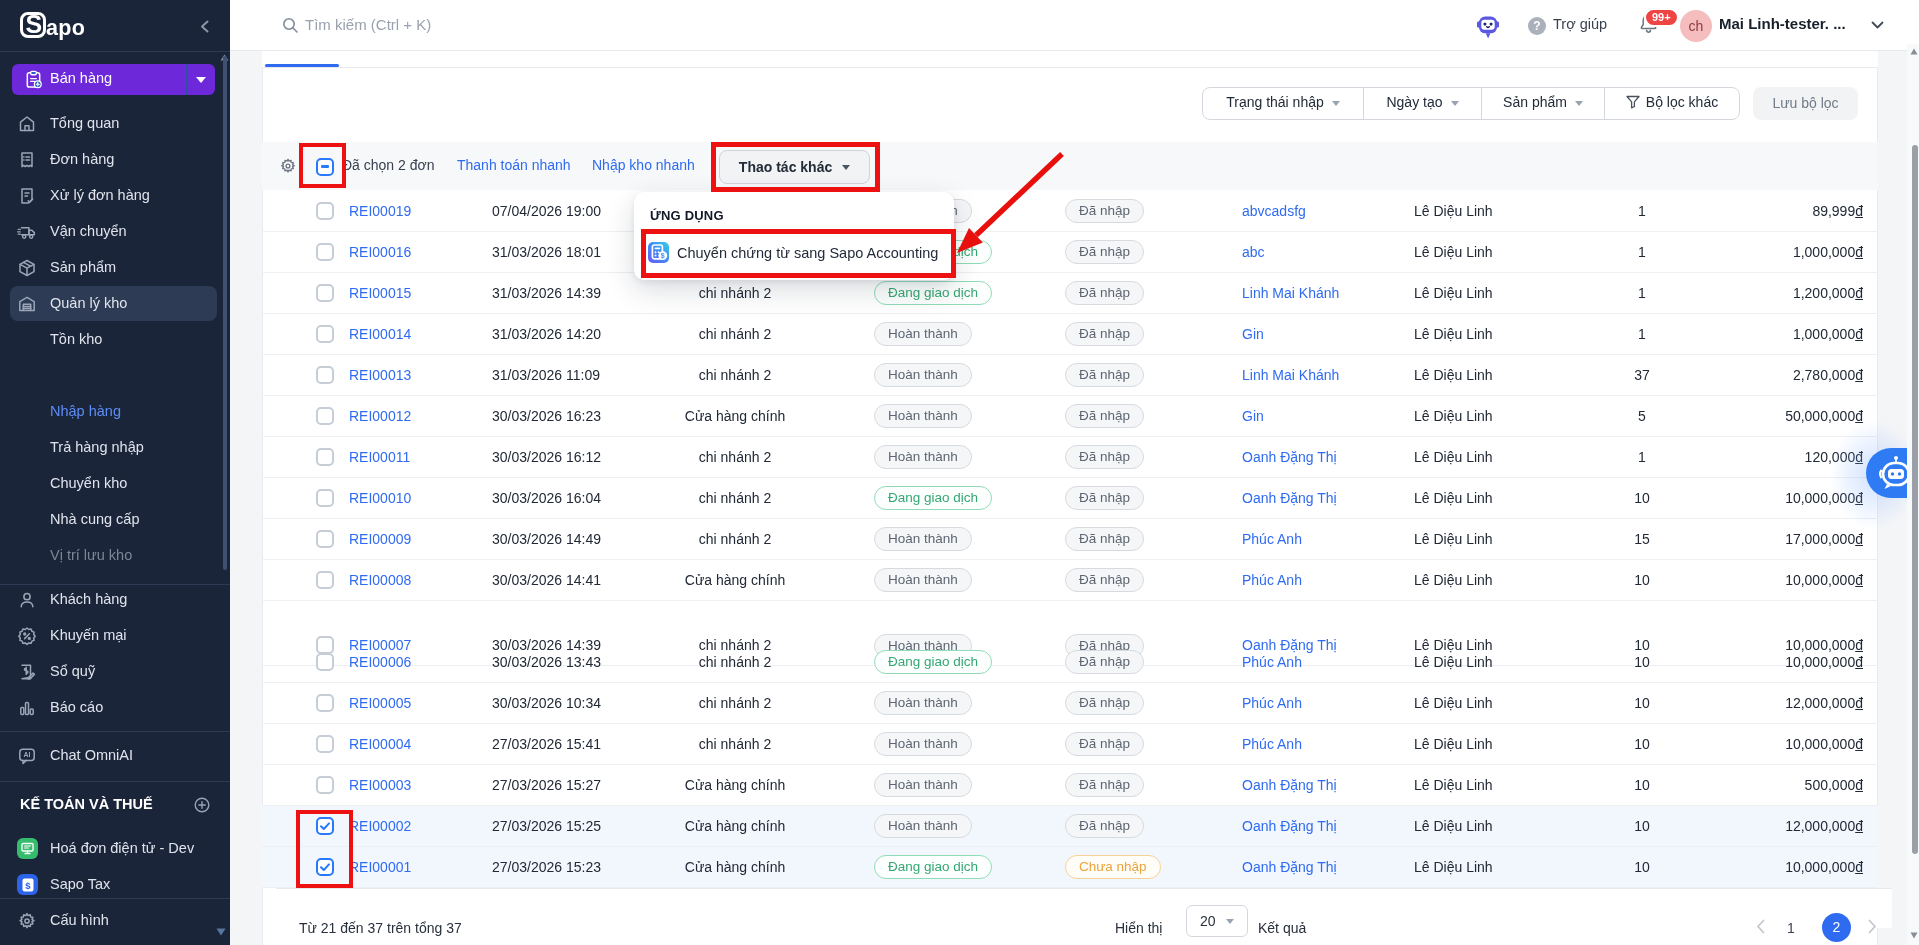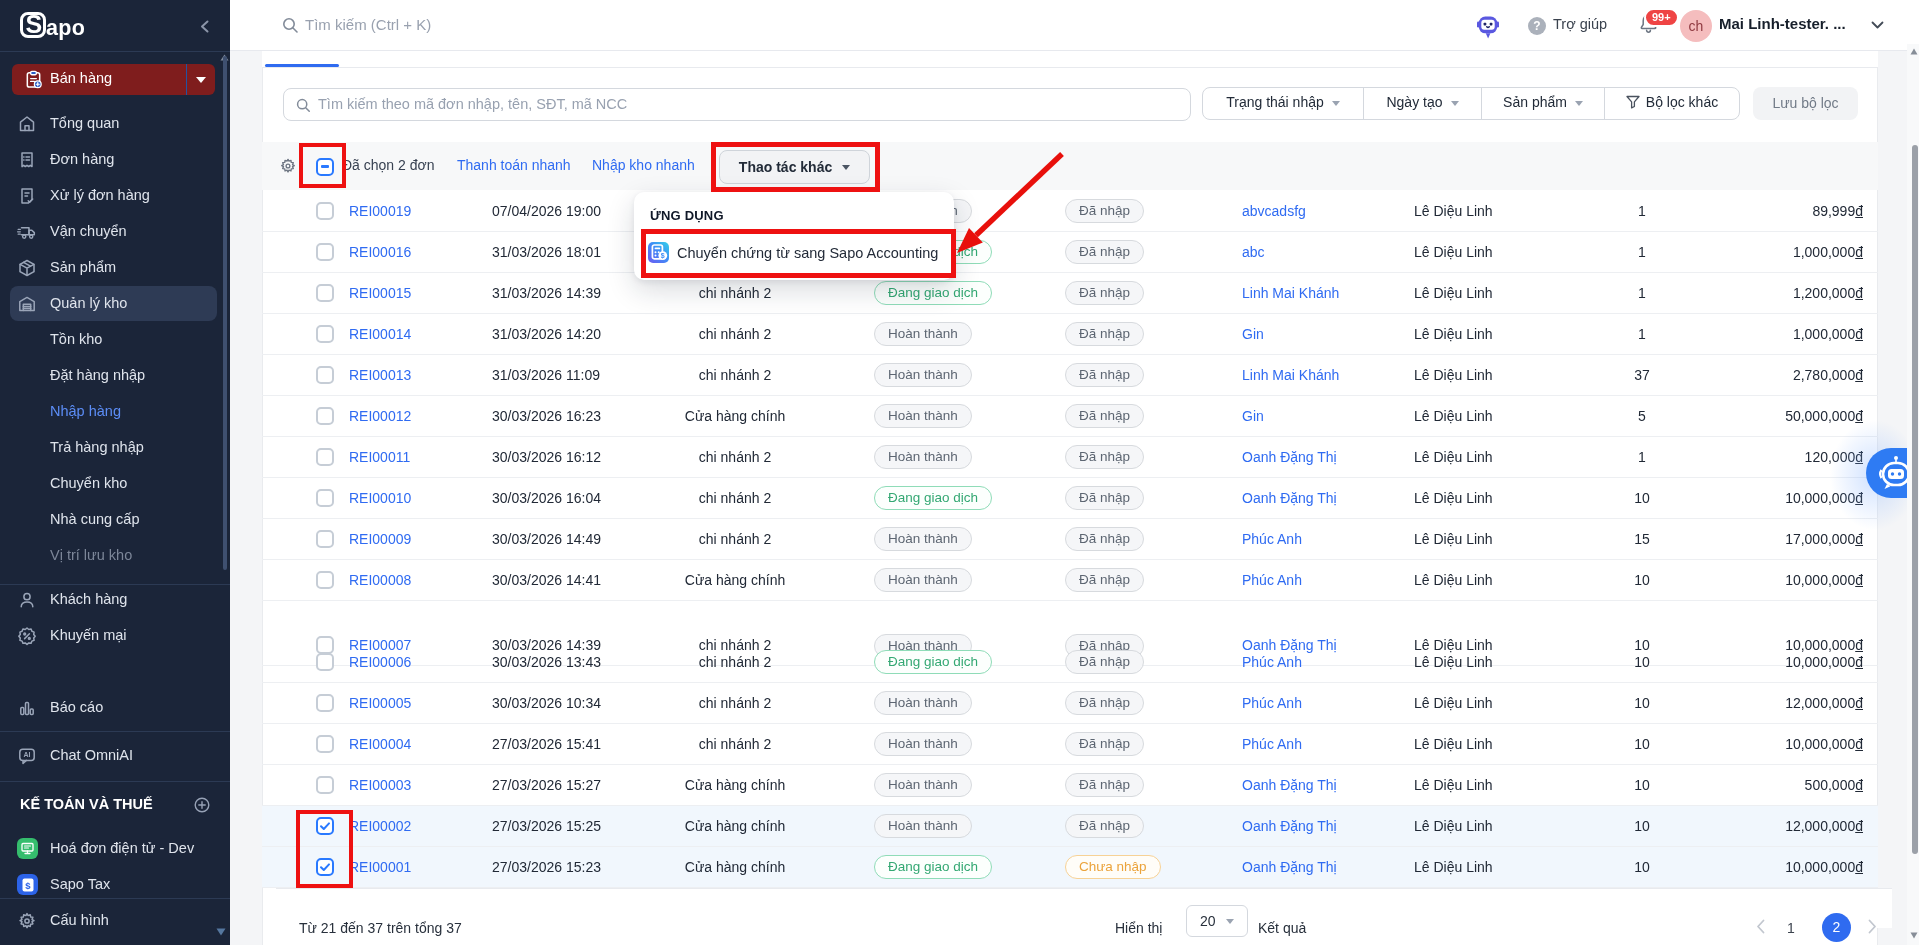--- a/index.html
+++ b/index.html
@@ -62,21 +62,21 @@
 .foot .selbox{position:absolute;left:910px;top:16px;width:62px;height:32px;border:1px solid #d4d8de;border-radius:6px;background:#fff;font-size:14px;color:#28303c;text-align:left;line-height:30px;padding-left:13px}
 .foot .kq{position:absolute;left:982px;top:31px;color:#28303c}
 .foot .pgn{position:absolute;top:24px;color:#3c434e}
 .foot .pc{position:absolute;left:1546px;top:24px;width:29px;height:29px;border-radius:50%;background:#2f6bf0;color:#fff;text-align:center;line-height:29px;font-size:14px}
 
 .sidebar{position:absolute;left:0;top:0;width:230px;height:945px;background:#1b2539;overflow:hidden}
 .sb-item{position:absolute;left:0;width:200px;height:36px;color:#dfe4ec;font-size:14.5px}
 .sb-item .lbl{position:absolute;left:50px;top:9px;white-space:nowrap}
 .sb-item .ic{position:absolute;left:17px;top:8px;width:20px;height:20px}
 .sb-div{position:absolute;left:0;width:230px;height:1px;background:#2c3a54}
-.banhang{position:absolute;left:12px;top:64px;width:203px;height:31px;background:#7f1d1d;border-radius:6px;color:#fff}
+.banhang{position:absolute;left:12px;top:64px;width:203px;height:31px;background:#6d28d9;border-radius:6px;color:#fff}
 .banhang .sep{position:absolute;left:174px;top:0;width:1px;height:31px;background:#24539f}
 .banhang .lbl{position:absolute;left:38px;top:6px;font-size:14.5px;font-weight:500}
 .banhang .car{position:absolute;left:184px;top:13px;width:0;height:0;border-left:5px solid transparent;border-right:5px solid transparent;border-top:6px solid #fff}
 .qlk-bg{position:absolute;left:10px;top:286px;width:207px;height:35px;background:#2e3b55;border-radius:8px}
 .sb-sec{position:absolute;left:20px;color:#fff;font-size:14.5px;font-weight:700;white-space:nowrap}
 .appic{position:absolute;left:17px;width:21px;height:21px;border-radius:6px}
 
 .ddp{position:absolute;left:634px;top:192px;width:320px;height:88px;background:#fff;border-radius:10px;box-shadow:0 10px 28px rgba(20,30,50,.16),0 2px 6px rgba(20,30,50,.08)}
 .ddp .hd{position:absolute;left:16px;top:16px;font-size:13px;font-weight:700;color:#101828;letter-spacing:.2px}
 .ddp .it{position:absolute;left:43px;top:53px;font-size:14.5px;color:#232b38}
@@ -120,27 +120,20 @@
   <span class="tb-name">Mai Linh-tester. ...</span>
   <svg class="abs" style="left:1641px;top:21px" width="13" height="9" viewBox="0 0 13 9">
       <path d="M1.5 1.5 L6.5 6.5 L11.5 1.5" fill="none" stroke="#434b57" stroke-width="1.8" stroke-linecap="round" stroke-linejoin="round"></path>
     </svg>
 </div>
 <div class="card">
     <div style="position:absolute;left:0;top:17px;width:1px;height:877px;background:#e9ebee"></div>
     <div style="position:absolute;left:1615px;top:17px;width:1px;height:877px;background:#e9ebee"></div>
   <div class="tabline"></div>
   <div class="tabborder"></div>
-  <div class="search">
-    <svg class="abs" style="left:12px;top:9px" width="15" height="15" viewBox="0 0 17 17">
-        <circle cx="7" cy="7" r="5.2" fill="none" stroke="#828b99" stroke-width="1.7"></circle>
-        <path d="M11 11 L15 15" stroke="#828b99" stroke-width="1.7" stroke-linecap="round"></path>
-      </svg>
-    <span class="ph">Tìm kiếm theo mã đơn nhập, tên, SĐT, mã NCC</span>
-  </div>
   <div class="fgroup">
     <div class="fseg" style="width:160px">Trạng thái nhập<span class="caret"></span></div>
     <div class="fseg" style="width:118px">Ngày tạo<span class="caret"></span></div>
     <div class="fseg" style="width:123px">Sản phẩm<span class="caret"></span></div>
     <div class="fseg" style="width:135px"><svg style="vertical-align:-2px;margin-right:6px" width="14" height="14" viewBox="0 0 14 14">
           <path d="M1 1.5 h12 l-4.6 5.4 v4.6 l-2.8 1.4 v-6 z" fill="none" stroke="#4a525e" stroke-width="1.3" stroke-linejoin="round"></path>
         </svg>Bộ lọc khác</div>
   </div>
   <div class="savebtn">Lưu bộ lọc</div>
   <div class="abar">
@@ -452,23 +445,20 @@
       <svg class="ic" viewBox="0 0 20 20">
         <path d="M2.8 16.5 V7.6 L10 3.4 L17.2 7.6 V16.5 Z" stroke="#9aa5b8" stroke-width="1.5" fill="none" stroke-linecap="round" stroke-linejoin="round"></path>
         <path d="M6.3 16.5 V10.3 H13.7 V16.5" stroke="#9aa5b8" stroke-width="1.5" fill="none" stroke-linecap="round" stroke-linejoin="round"></path>
         <path d="M6.3 12.4 h7.4 M6.3 14.5 h7.4" stroke="#9aa5b8" stroke-width="1.5" fill="none" stroke-linecap="round" stroke-linejoin="round"></path>
       </svg>
       <span class="lbl">Quản lý kho</span>
     </div>
 <div class="sb-item" style="top:321.5px">
       <span class="lbl">Tồn kho</span>
     </div>
-<div class="sb-item" style="top:357.5px">
-      <span class="lbl">Đặt hàng nhập</span>
-    </div>
 <div class="sb-item" style="top:393.5px;color:#5c8df6">
       <span class="lbl">Nhập hàng</span>
     </div>
 <div class="sb-item" style="top:429.5px">
       <span class="lbl">Trả hàng nhập</span>
     </div>
 <div class="sb-item" style="top:465.5px">
       <span class="lbl">Chuyển kho</span>
     </div>
 <div class="sb-item" style="top:501.5px">
@@ -485,20 +475,28 @@
       <span class="lbl">Khách hàng</span>
     </div>
 <div class="sb-item" style="top:617.5px">
       <svg class="ic" viewBox="0 0 20 20">
         <path d="M10 2 l1.8 1.5 2.3-.4 .8 2.2 2.2 .8 -.4 2.3 1.5 1.8 -1.5 1.8 .4 2.3 -2.2 .8 -.8 2.2 -2.3-.4 L10 18.4 l-1.8-1.5 -2.3 .4 -.8-2.2 -2.2-.8 .4-2.3 L1.8 10.2 l1.5-1.8 -.4-2.3 2.2-.8 .8-2.2 2.3 .4 Z" stroke="#9aa5b8" stroke-width="1.5" fill="none" stroke-linecap="round" stroke-linejoin="round"></path>
         <path d="M7.6 12.6 l4.8-4.8" stroke="#9aa5b8" stroke-width="1.5" fill="none" stroke-linecap="round" stroke-linejoin="round"></path>
         <circle cx="7.7" cy="8" r="0.9" stroke="#9aa5b8" stroke-width="1.5" fill="none" stroke-linecap="round" stroke-linejoin="round"></circle>
         <circle cx="12.3" cy="12.4" r="0.9" stroke="#9aa5b8" stroke-width="1.5" fill="none" stroke-linecap="round" stroke-linejoin="round"></circle>
       </svg>
       <span class="lbl">Khuyến mại</span>
+    </div>
+<div class="sb-item" style="top:653.5px">
+      <svg class="ic" viewBox="0 0 20 20">
+        <path d="M5 3.2 h8.5 v9.5 m0 2.5 v1.6 H5 z" stroke="#9aa5b8" stroke-width="1.5" fill="none" stroke-linecap="round" stroke-linejoin="round"></path>
+        <path d="M9.2 6.2 c-1.1 0-1.8 .55-1.8 1.3 0 1.75 3.6 .85 3.6 2.6 0 .75-.7 1.3-1.8 1.3 M9.2 5.3 v7.2" stroke="#9aa5b8" stroke-width="1.5" fill="none" stroke-linecap="round" stroke-linejoin="round"></path>
+        <path d="M11.8 15.2 l4.2-4.2 1.4 1.4 -4.2 4.2 -1.9 .5 z" stroke="#9aa5b8" stroke-width="1.5" fill="none" stroke-linecap="round" stroke-linejoin="round"></path>
+      </svg>
+      <span class="lbl">Sổ quỹ</span>
     </div>
 <div class="sb-item" style="top:690px">
       <svg class="ic" viewBox="0 0 20 20">
         <rect x="3.8" y="9.5" width="3" height="7" rx="1" stroke="#9aa5b8" stroke-width="1.5" fill="none" stroke-linecap="round" stroke-linejoin="round"></rect>
         <rect x="8.5" y="4.5" width="3" height="12" rx="1" stroke="#9aa5b8" stroke-width="1.5" fill="none" stroke-linecap="round" stroke-linejoin="round"></rect>
         <rect x="13.2" y="11" width="3" height="5.5" rx="1" stroke="#9aa5b8" stroke-width="1.5" fill="none" stroke-linecap="round" stroke-linejoin="round"></rect>
       </svg>
       <span class="lbl">Báo cáo</span>
     </div>
 <div class="sb-item" style="top:738px">

